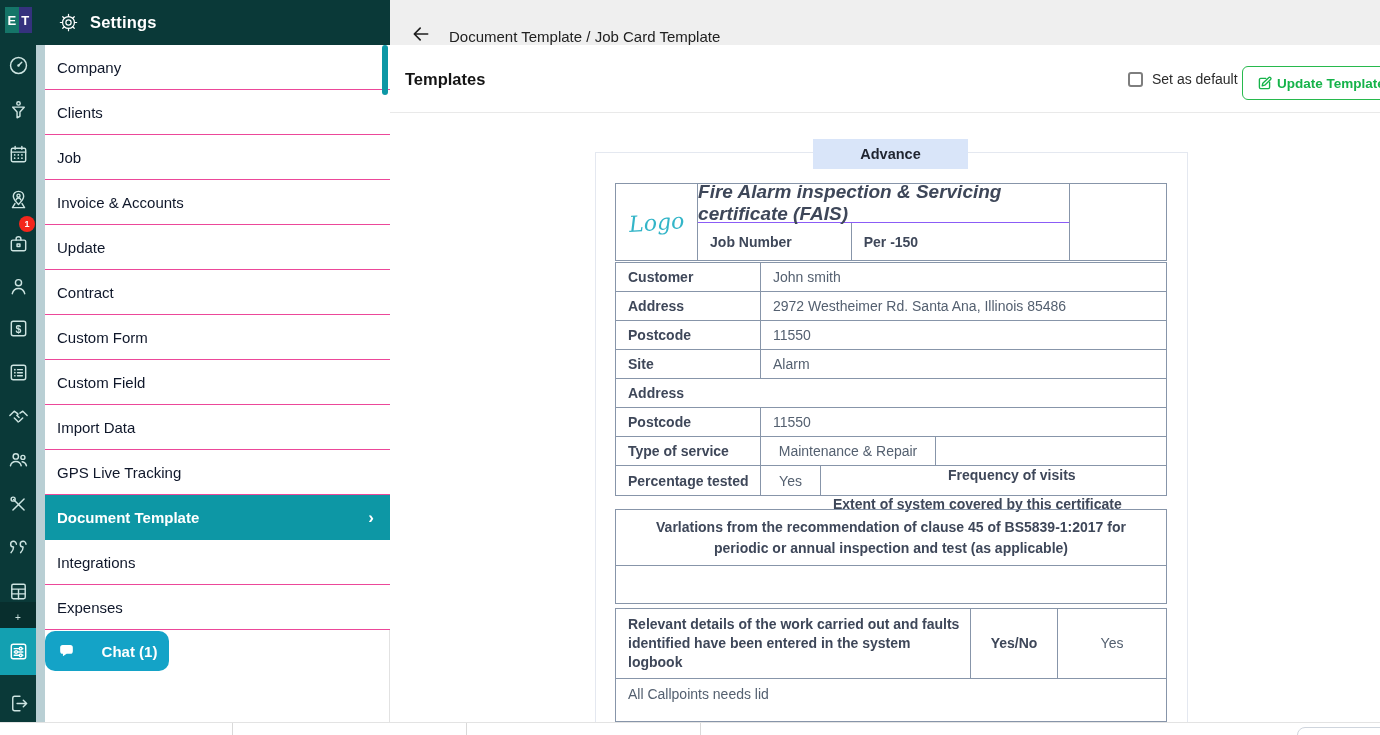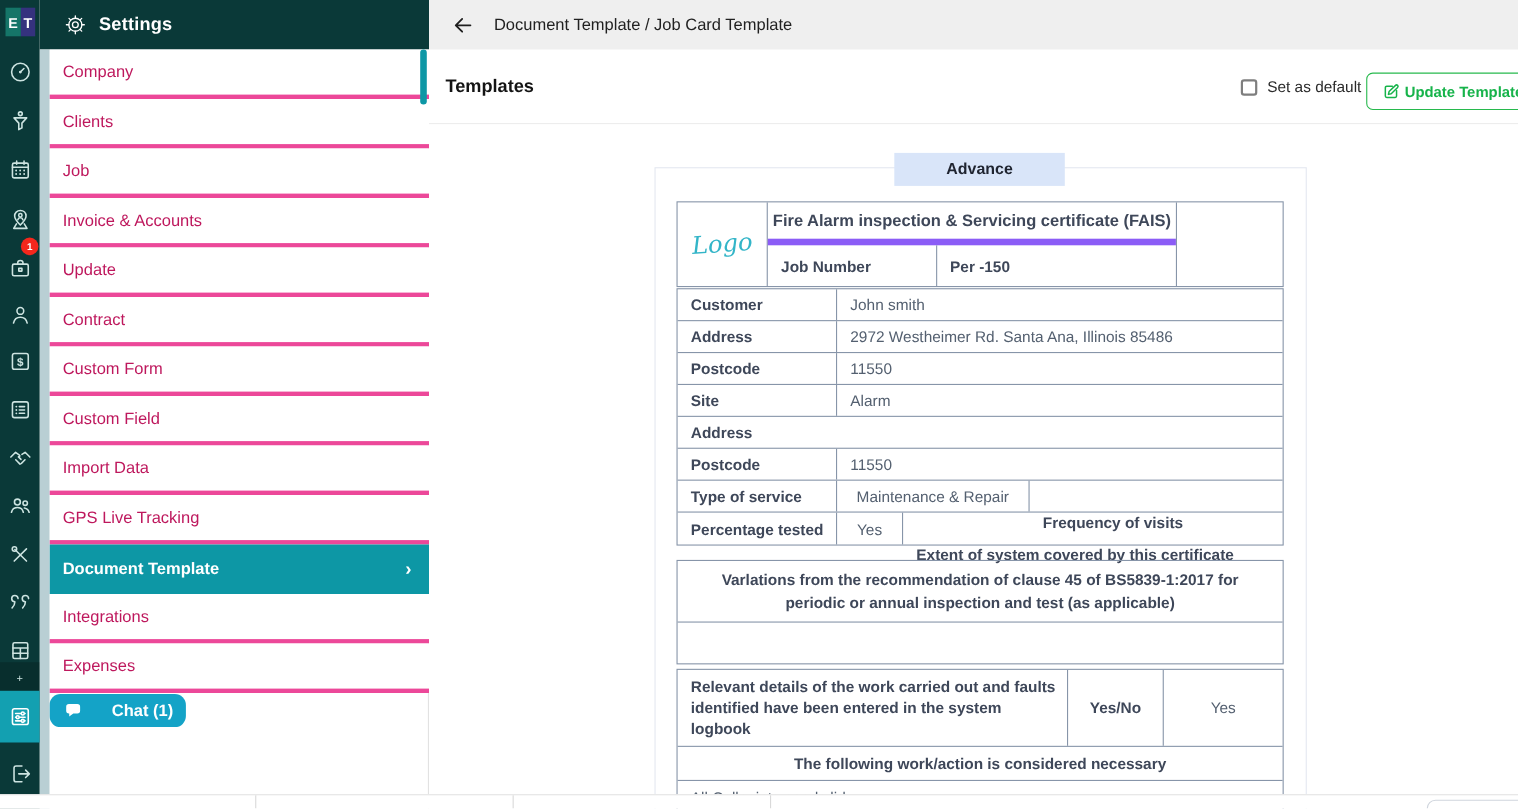--- a/index.html
+++ b/index.html
@@ -24,32 +24,32 @@
            border-radius:50%; font-size:9px; font-weight:bold; display:flex; align-items:center; justify-content:center; z-index:6; }
   .rail-scroll { position:absolute; left:36px; top:45px; width:9px; height:690px; background:#b9cfd4; z-index:4; }
 
   
   .sidebar { position:absolute; left:36px; top:0; width:354px; height:735px; background:#fff; border-right:1px solid #e2e2e2; z-index:3; }
   .sb-header { position:absolute; left:0; top:0; width:354px; height:45px; background:#0a3938; display:flex; align-items:center; gap:11px; padding-left:22px; }
   .sb-header svg { width:21px; height:21px; stroke:#fff; fill:none; stroke-width:1.4; stroke-linecap:round; }
   .sb-title { color:#fff; font-size:16.5px; font-weight:bold; letter-spacing:.2px; }
   .sb-nav { position:absolute; left:9px; top:45px; width:345px; }
   .sb-item { height:45px; display:flex; align-items:center; justify-content:space-between; padding:0 16px 0 12px;
-             font-size:15px; color:#be185d; border-bottom:4px solid #ec4899; background:#fff; cursor:pointer; }
+             font-size:15px; color:#0f172a; border-bottom:1px solid #ec4899; background:#fff; cursor:pointer; }
   .sb-item.selected { background:#0d97a5; color:#fff; font-weight:bold; border-bottom:none; }
   .sb-item .chev { font-size:17px; line-height:1; color:#fff; }
   .sb-thumb { position:absolute; right:1px; top:45px; width:6px; height:50px; background:#0d97a5; border-radius:3px; }
-  .chat-btn { position:absolute; left:9px; top:631px; width:124px; height:30px; background:#14a3c7; border:none;
+  .chat-btn { position:absolute; left:9px; top:631px; width:124px; height:40px; background:#14a3c7; border:none;
               border-radius:10px; color:#fff; font-family:inherit; font-size:15px; font-weight:bold; display:flex;
               align-items:center; justify-content:center; gap:26px; cursor:pointer; }
   .chat-btn svg { width:19px; height:19px; fill:#fff; stroke:none; }
 
   
   .main { position:absolute; left:390px; top:0; width:990px; height:735px; background:#fff; }
-  .topbar { position:absolute; left:0; top:0; width:990px; height:45px; background:#efefef; display:flex; align-items:center; gap:17px; padding-left:20px; }
+  .topbar { position:absolute; left:0; top:0; width:990px; height:45px; background:#efefef; display:flex; align-items:flex-end; gap:17px; padding-left:20px; }
   .back-btn { width:22px; height:22px; background:none; border:none; cursor:pointer; display:flex; align-items:center; justify-content:center; }
   .back-btn svg { width:20px; height:20px; stroke:#1f1f1f; fill:none; stroke-width:2; stroke-linecap:round; stroke-linejoin:round; }
   .crumb { font-size:15px; color:#212121; }
   .toolbar { position:absolute; left:0; top:45px; width:990px; height:68px; border-bottom:1px solid #e9e9e9; }
   .page-title { position:absolute; left:15px; top:25px; font-size:16.5px; font-weight:bold; color:#141414; }
   .setdef { position:absolute; left:738px; top:26px; display:flex; align-items:center; gap:9px; cursor:pointer; }
   .cb { width:15px; height:15px; border:2px solid #7e7e7e; border-radius:3px; background:#fff; }
   .setdef-label { font-size:14px; color:#2b2b2b; }
   .update-btn { position:absolute; left:852px; top:21px; width:170px; height:34px; background:#fff; border:1px solid #27b94d;
                 border-radius:6px; color:#16b34a; font-family:inherit; font-size:13.5px; font-weight:bold; display:flex;
@@ -69,21 +69,21 @@
   .dcell:last-child { border-right:none; }
   .b { font-weight:bold; }
   .val { color:#546070; font-weight:normal; }
   .pl { padding-left:12px; }
   .ctr { justify-content:center; text-align:center; }
 
   .t1 { top:30px; }
   .t1 .logo-cell { width:83px; justify-content:center; }
   .logo-script { font-family:"DejaVu Serif", serif; font-style:italic; color:#33b5c8; font-size:22px; transform:rotate(-4deg); }
   .t1 .r { flex:1; display:flex; flex-direction:column; }
-  .t1 .title-row { height:39px; border-bottom:6px solid #8b5cf6; display:flex; align-items:center; justify-content:center; font-weight:bold; font-size:15px; }
+  .t1 .title-row { height:39px; border-bottom:1px solid #8b5cf6; display:flex; align-items:center; justify-content:center; font-weight:bold; font-size:19px;font-style:italic; }
   .t1 .jn-row { height:37px; display:flex; }
   .t1 .jn-label { width:154px; border-right:1px solid #8795a9; display:flex; align-items:center; }
   .t1 .jn-val { width:218px; border-right:1px solid #8795a9; display:flex; align-items:center; }
   .t1 .empty-col { width:97px; }
   .t1 .mid { width:372px; border-right:1px solid #8795a9; }
 
   .t2 { top:109px; }
   .t2 .drow { height:29px; }
   .lab { width:145px; }
   .t2 .v { flex:1; }
@@ -383,23 +383,20 @@
             <div class="dcell empty" style="flex:1;"></div>
           </div>
         </div>
 
         <div class="dtable t4">
           <div class="drow r1">
             <div class="dcell c1 b">Relevant details of the work carried out and faults identified have been entered in the system logbook</div>
             <div class="dcell c2 b ctr">Yes/No</div>
             <div class="dcell c3 val ctr">Yes</div>
           </div>
-          <div class="drow r2">
-            <div class="dcell b ctr" style="flex:1;">The following work/action is considered necessary</div>
-          </div>
           <div class="drow r3">
             <div class="dcell val pl" style="flex:1;">All Callpoints needs lid</div>
           </div>
         </div>
 
       </div>
     </div>
   </main>
 
   <div class="bottom-strip">

